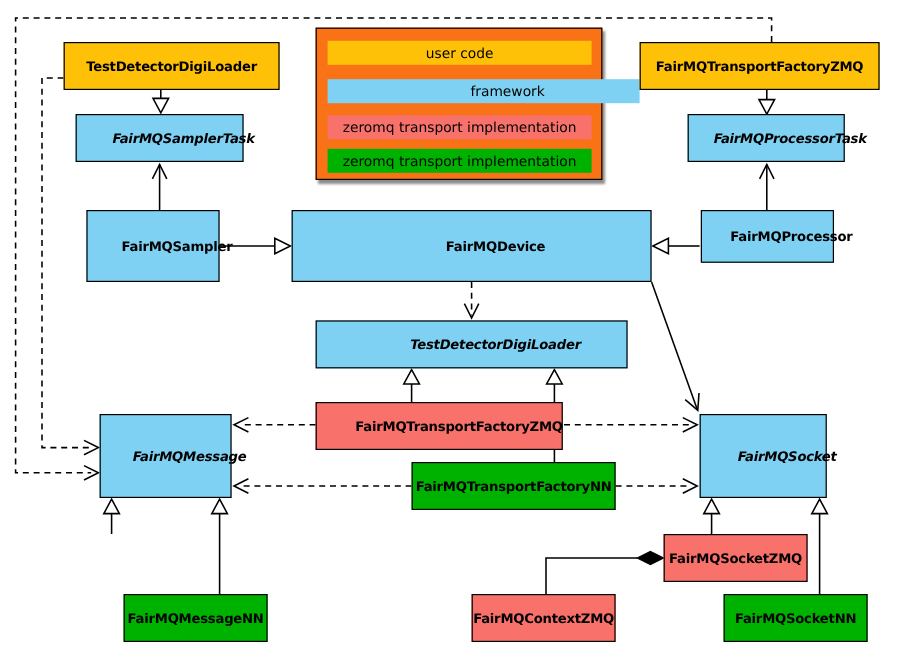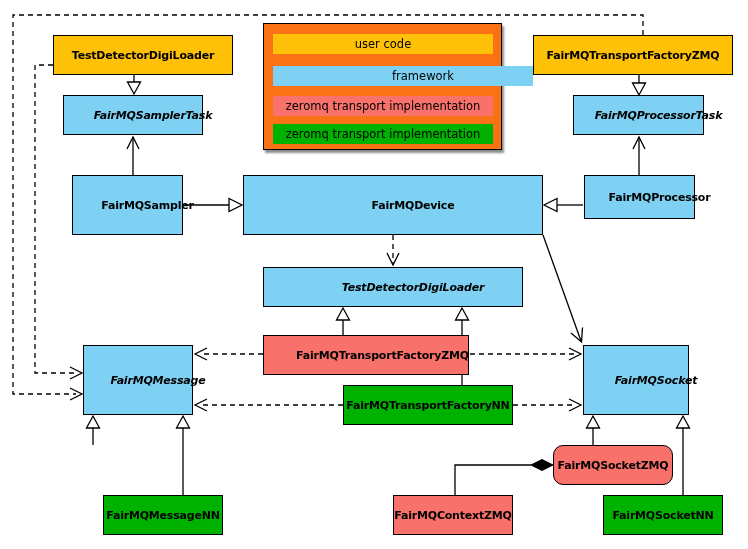--- a/index.html
+++ b/index.html
@@ -185,17 +185,17 @@
 
   <div class="node c-framework abstract" style="left:83px;top:345px;width:110px;height:70px;">FairMQMessage</div>
 
   <div class="node c-framework abstract" style="left:583px;top:345px;width:106px;height:70px;font-style:italic;">FairMQSocket</div>
 
 
   <div class="node c-nn" style="left:103px;top:495px;width:120px;height:40px;">FairMQMessageNN</div>
 
   <div class="node c-zmq" style="left:393px;top:495px;width:120px;height:40px;">FairMQContextZMQ</div>
 
-  <div class="node c-zmq" style="left:553px;top:445px;width:120px;height:40px;border-radius:10px;">FairMQSocketZMQ</div>
+  <div class="node c-zmq" style="left:553px;top:445px;width:120px;height:40px;">FairMQSocketZMQ</div>
 
   <div class="node c-nn" style="left:603px;top:495px;width:120px;height:40px;">FairMQSocketNN</div>
 
 </div>
 
 </body></html>

